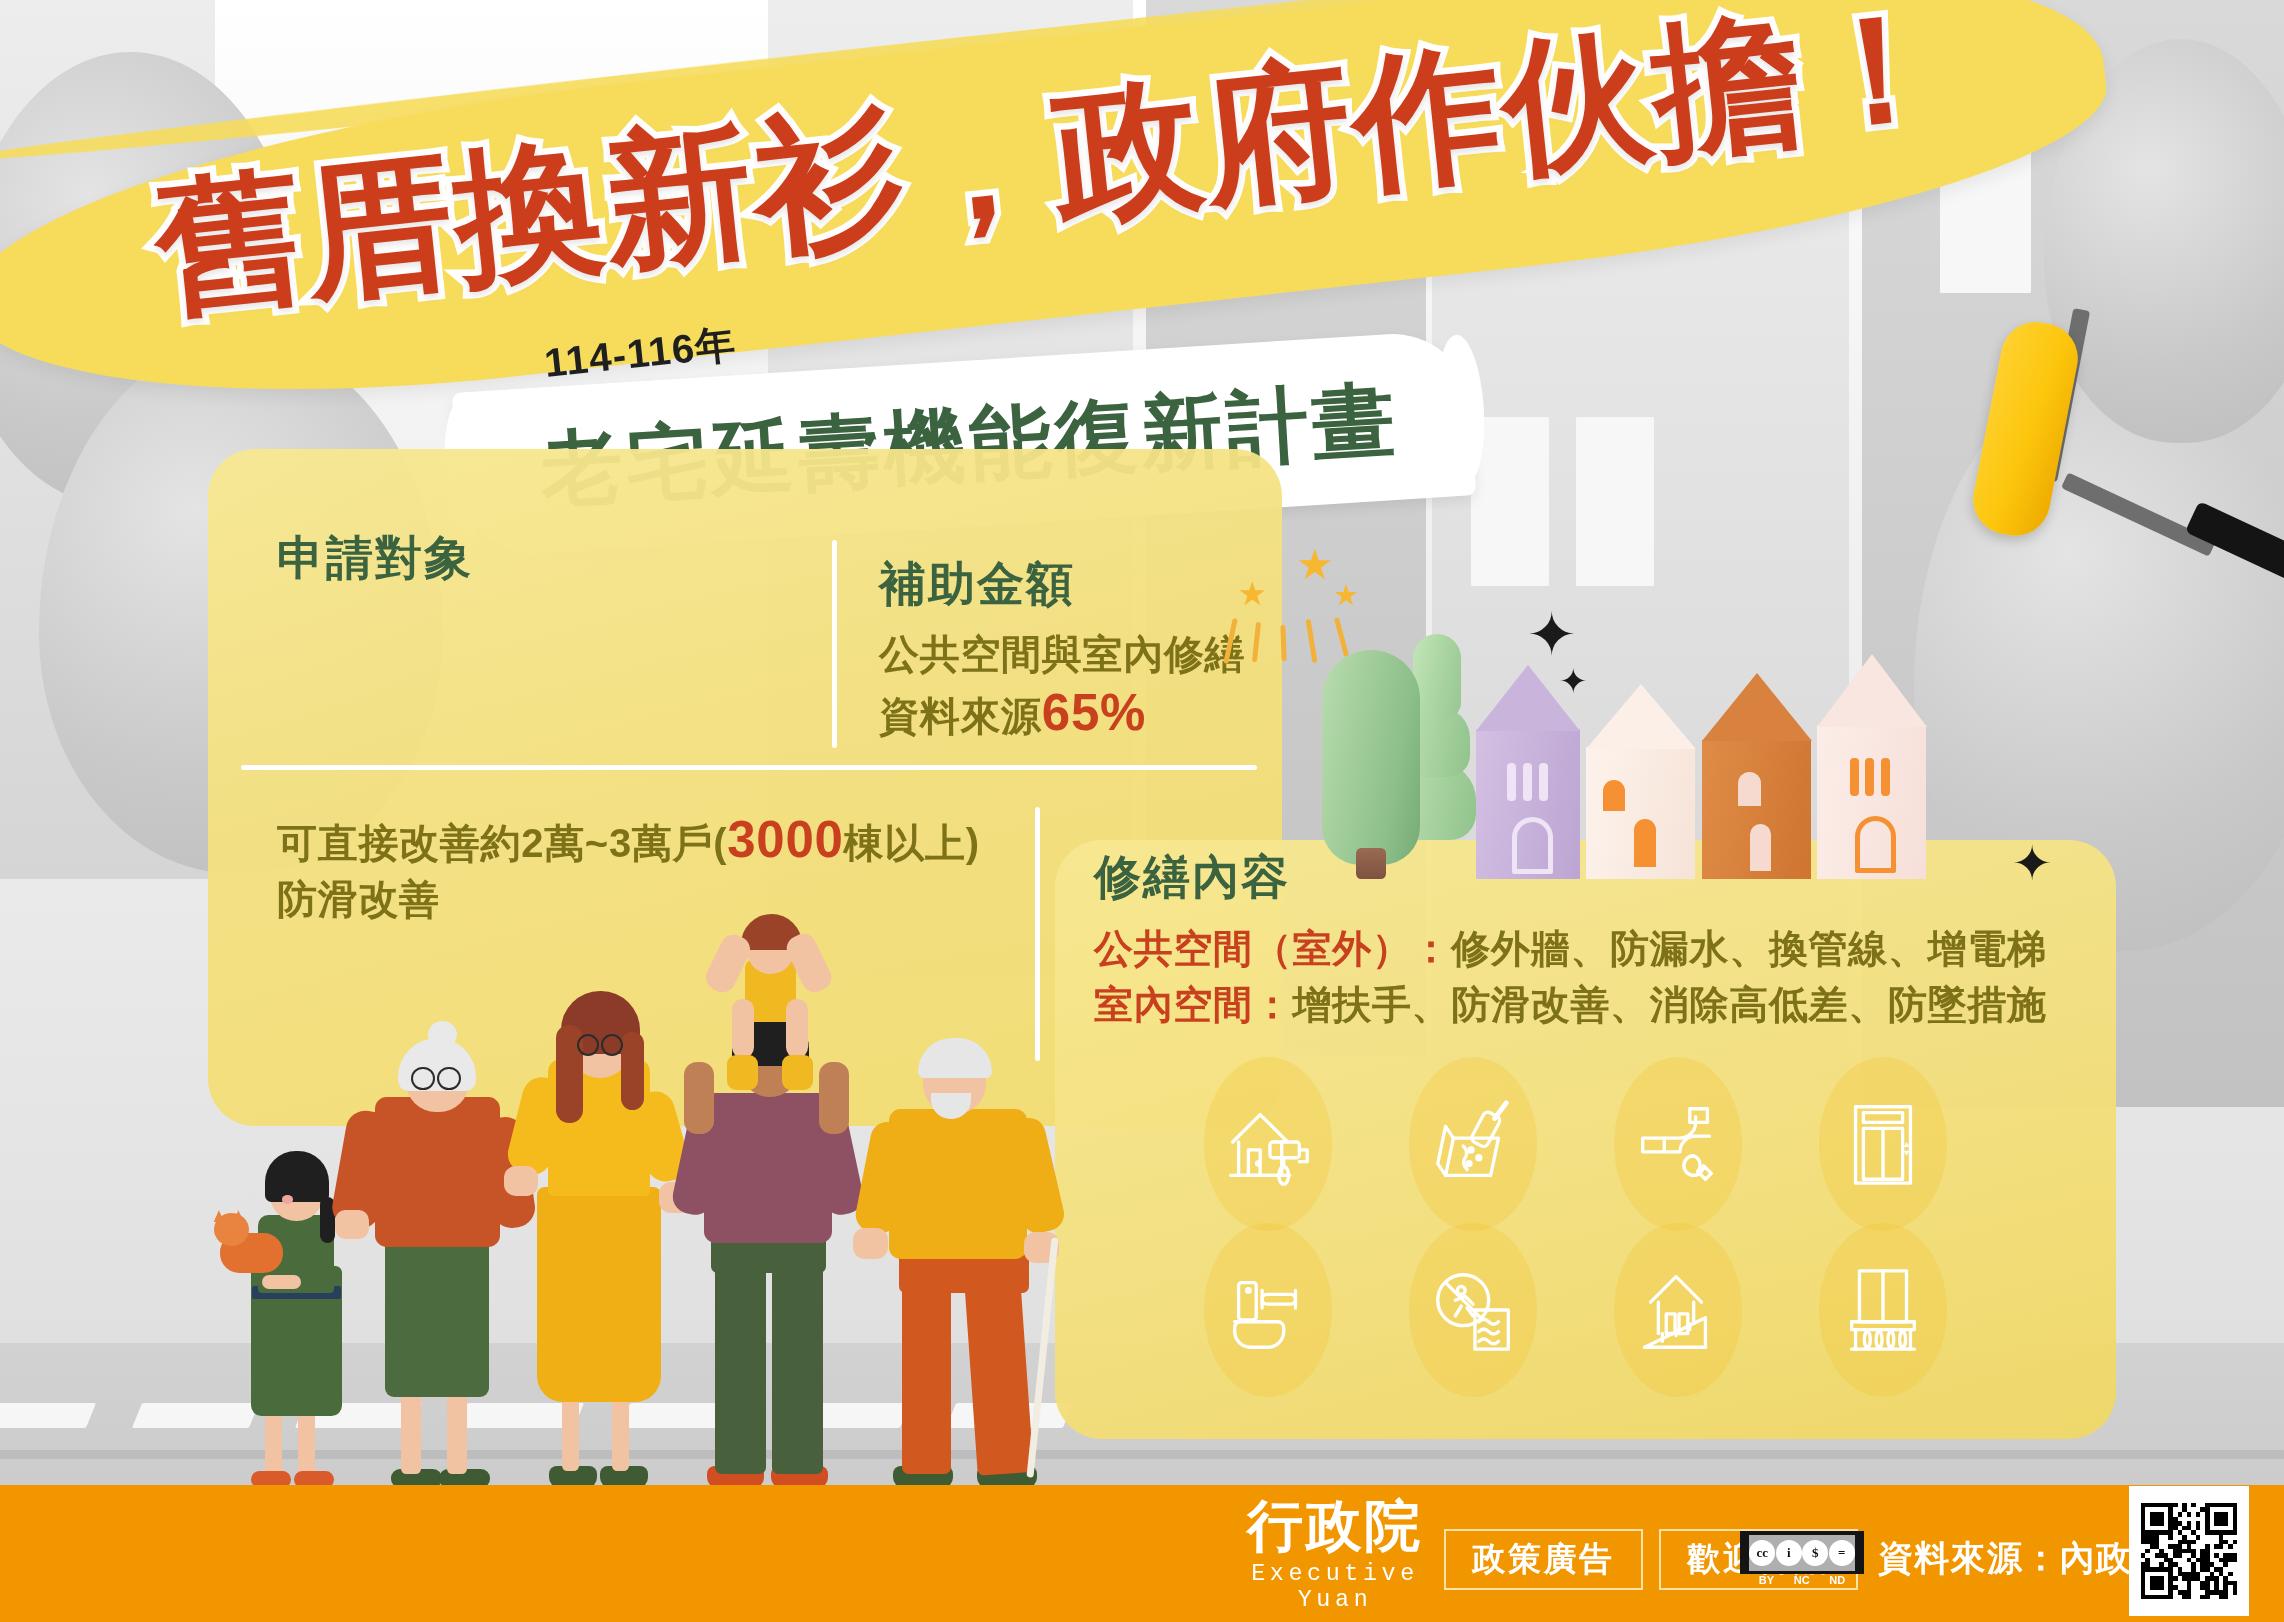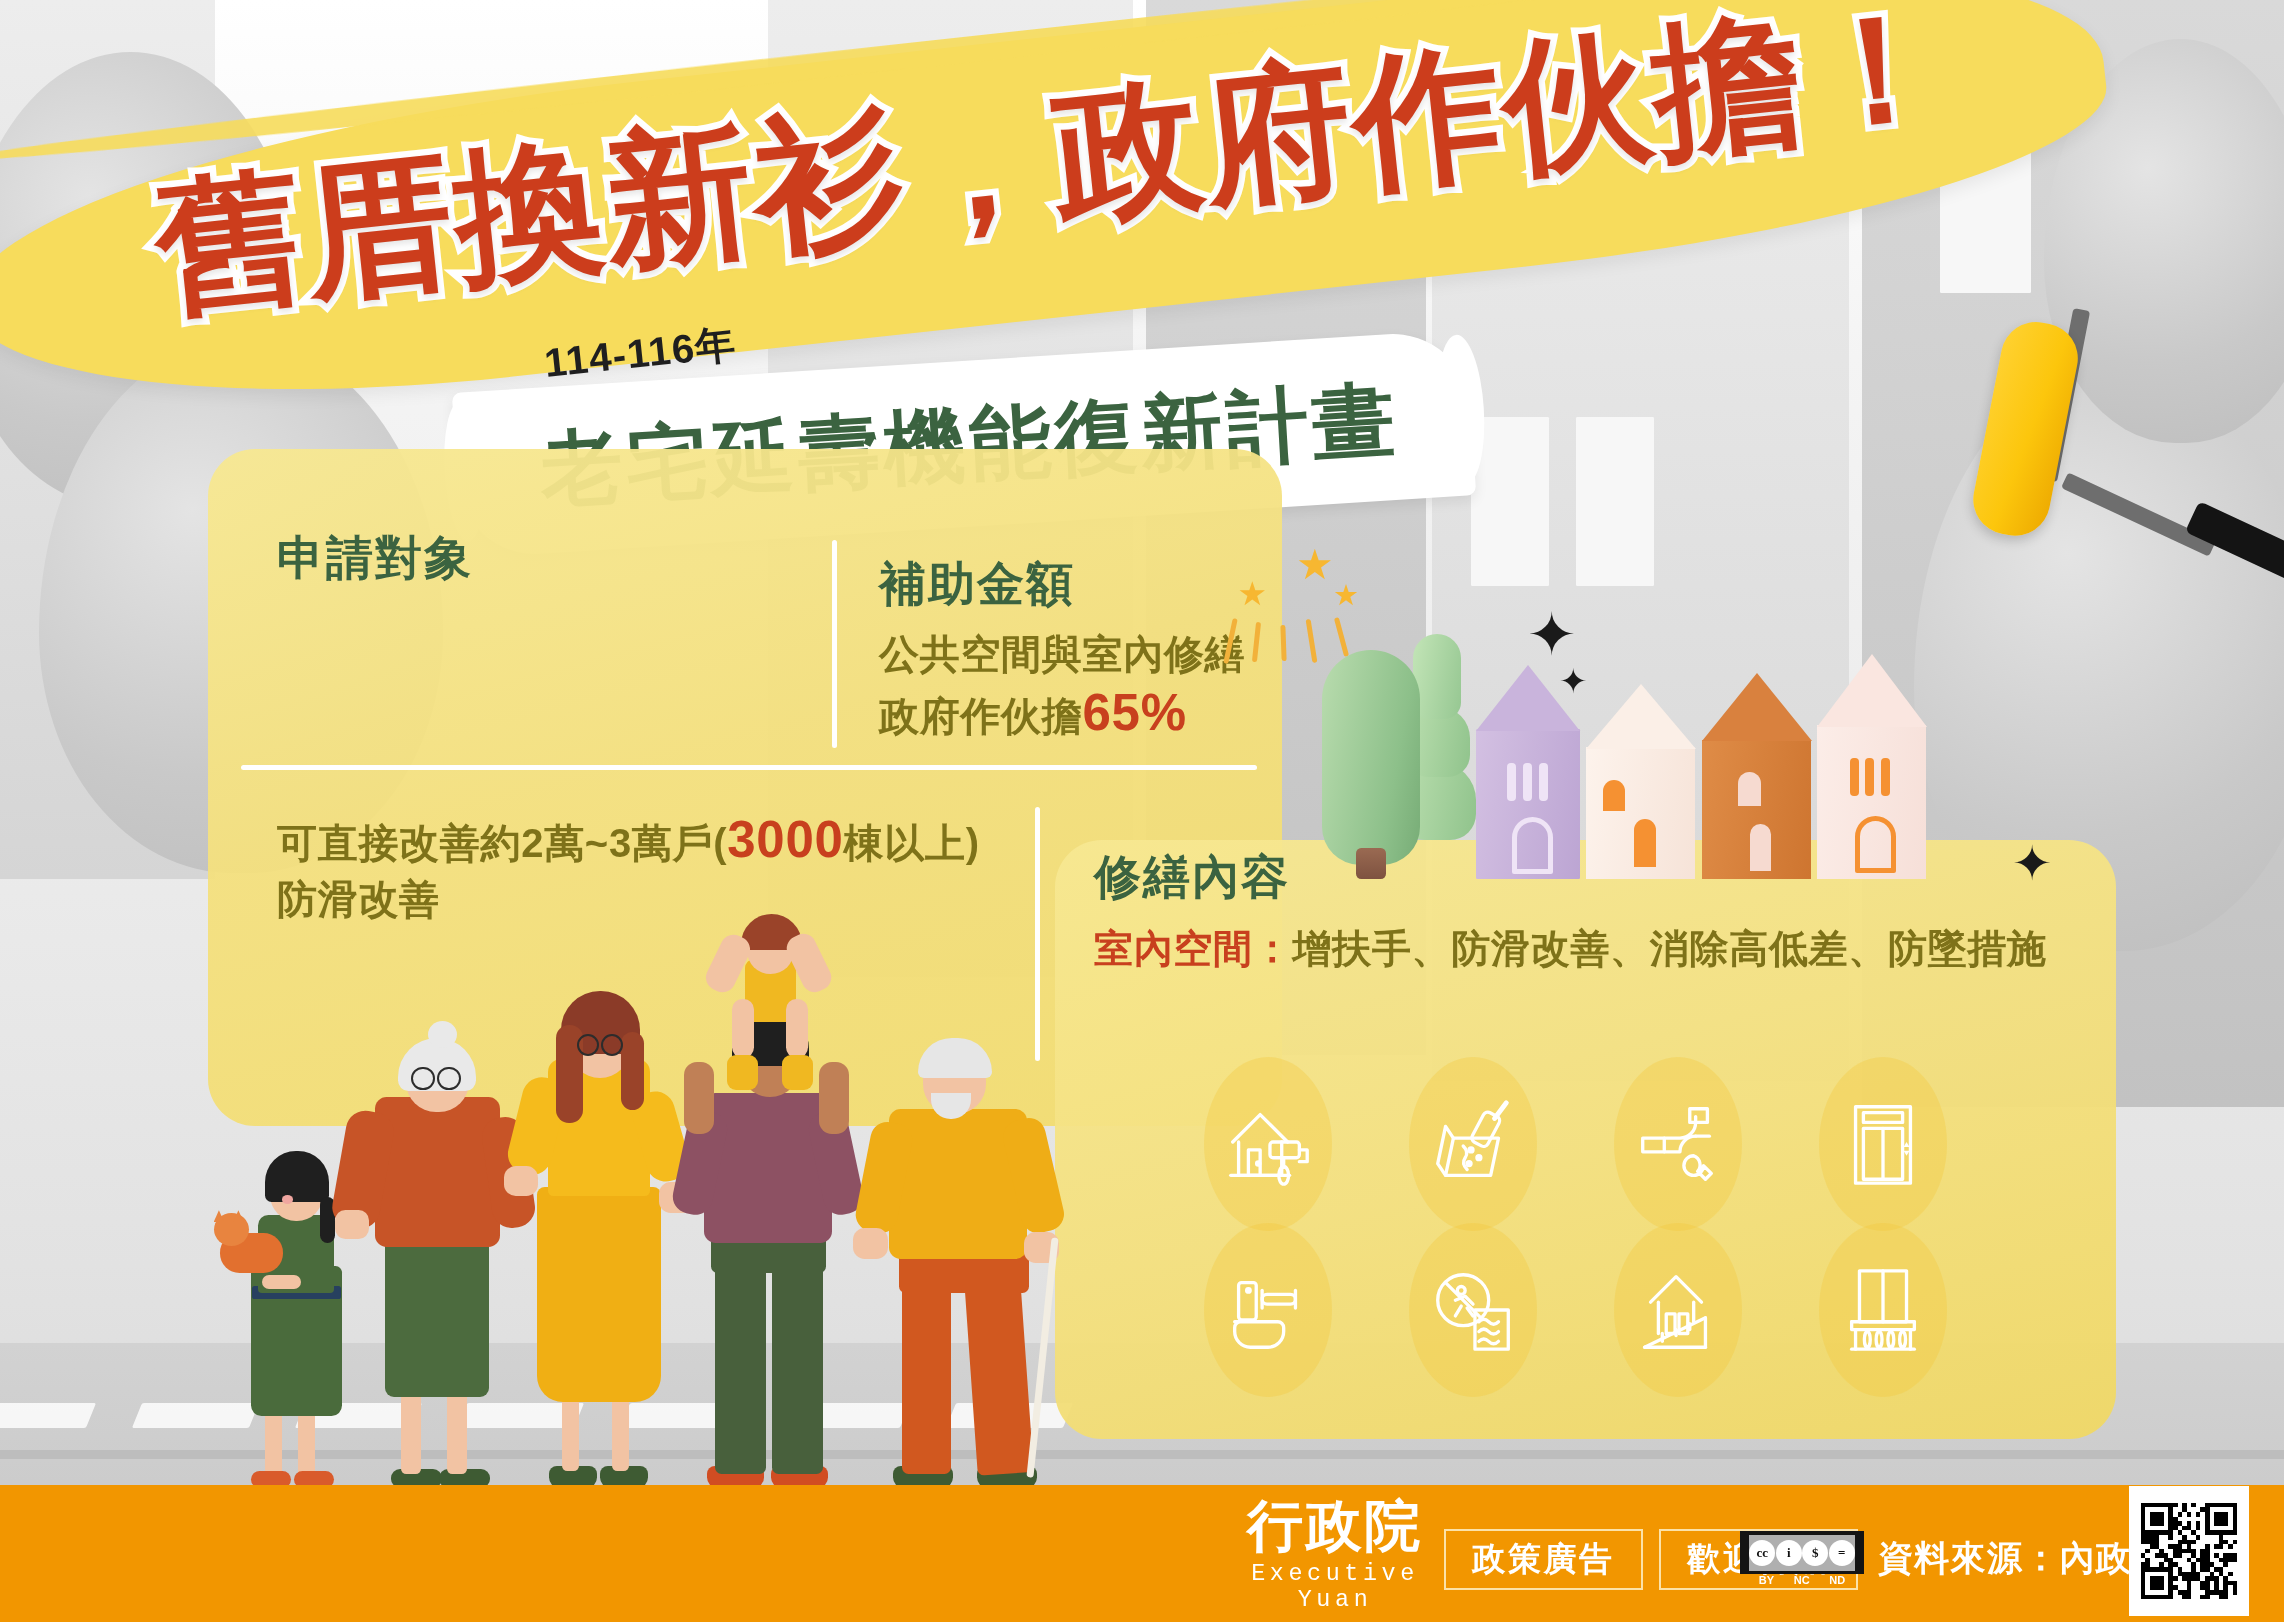--- a/index.html
+++ b/index.html
@@ -217,36 +217,37 @@
   <div class="divider-v" style="left:1035px;top:807px;height:254px;"></div>
 
   <div class="blk" style="left:277px;top:527px;width:540px;">
     <div class="hd">申請對象</div>
   </div>
 
   <div class="blk" style="left:879px;top:553px;width:495px;">
     <div class="hd">補助金額</div>
     <div class="bd">
       <div>公共空間與室內修繕</div>
-      <div><span>政府作伙擔</span><span class="num">65%</span></div>
+      <div><span>資料來源</span><span class="num">65%</span></div>
     </div>
   </div>
 
   <div class="blk" style="left:277px;top:807px;width:742px;">
     <div class="bd">
       <div><span>可直接改善約2萬~3萬戶(</span><span class="num">3000</span><span>棟以上)</span></div>
       <div>防滑改善</div>
     </div>
   </div>
 
   <div class="card-right"></div>
 
   <div class="blk" style="left:1094px;top:846px;width:990px;">
     <div class="hd">修繕內容</div>
     <div class="bd" style="font-size:39px;line-height:1.45;">
+      <div><span class="rhd">公共空間（室外）：</span><span>修外牆、防漏水、換管線、增電梯</span></div>
       <div><span class="rhd">室內空間：</span><span>增扶手、防滑改善、消除高低差、防墜措施</span></div>
     </div>
   </div>
 
   <div class="icons">
     <div class="ico-cell">
       <div class="ico-oval"></div>
       <div class="ico-svg">
         <svg viewBox="0 0 100 100" fill="none" stroke="#ffffff" stroke-width="3.4" stroke-linecap="round" stroke-linejoin="round">
           <path d="M14 48 L42 20 L70 48"></path>

